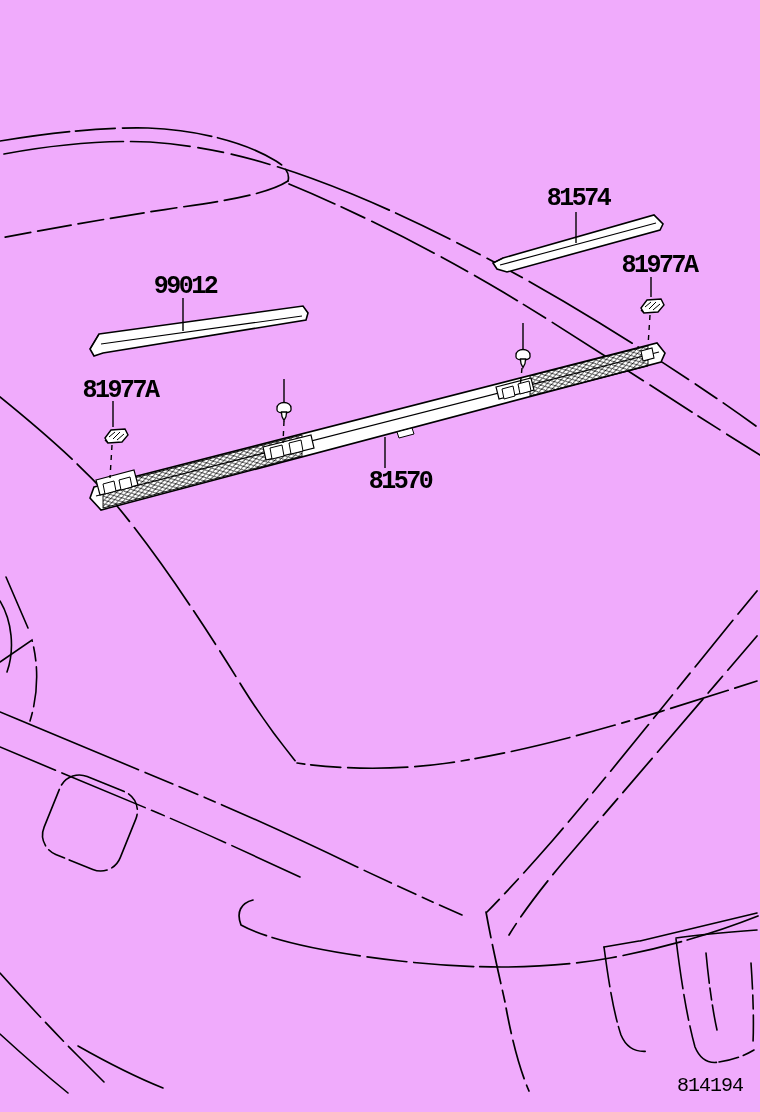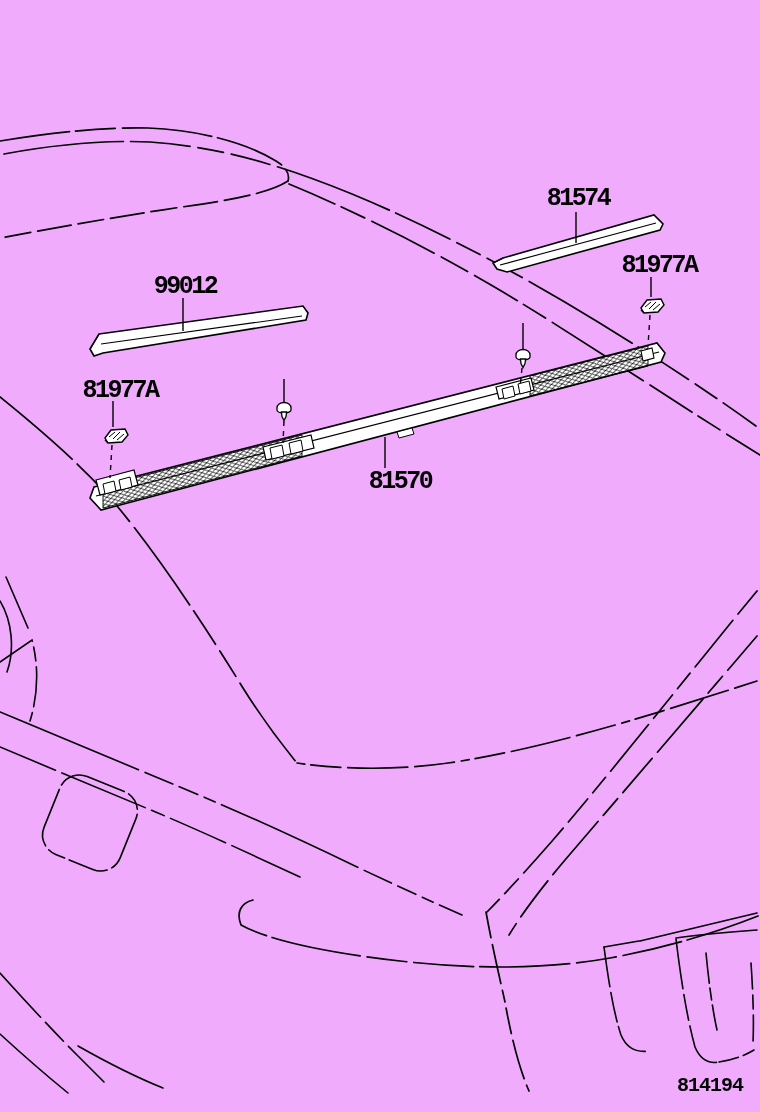--- a/index.html
+++ b/index.html
@@ -18,21 +18,21 @@
     font-size:25px;
     letter-spacing:-2.5px;
     color:#000;
     white-space:nowrap;
     line-height:1;
     cursor:pointer;
   }
   .fig-num{
     position:absolute;
     transform:translate(-50%,-50%);
-    font-weight:700;
+    font-weight:400;
     font-size:20px;
     letter-spacing:-1px;
     color:#000;
     white-space:nowrap;
     line-height:1;
   }
 </style>
 </head>
 <body>
 

